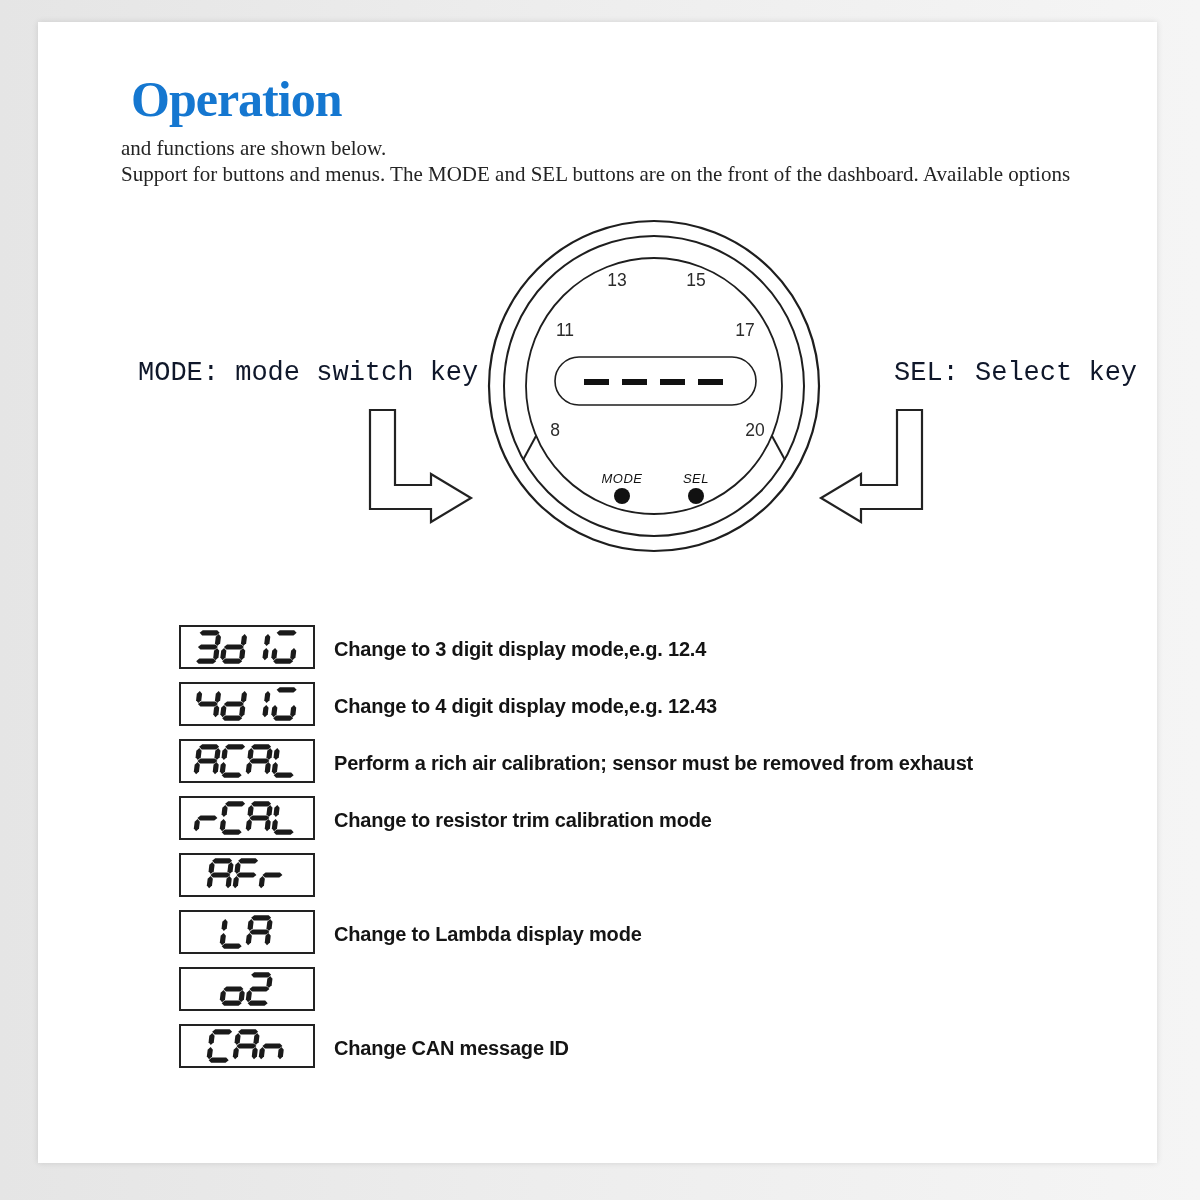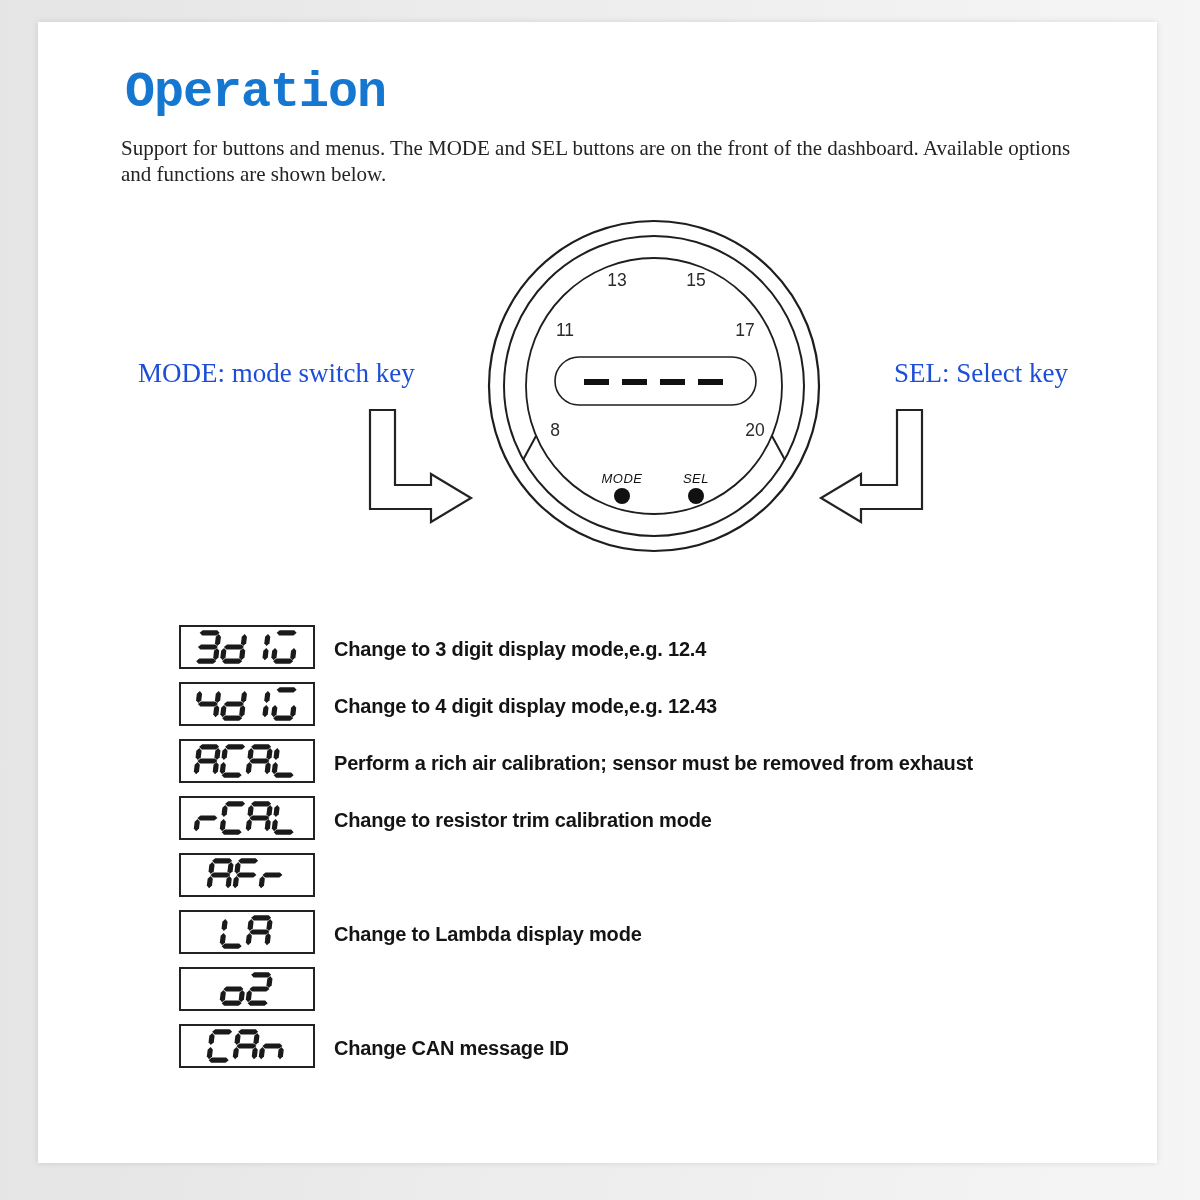--- a/index.html
+++ b/index.html
@@ -6,31 +6,31 @@
   body{
     width:1200px;height:1200px;overflow:hidden;position:relative;
     background:linear-gradient(90deg,#e5e5e5 0%,#ededed 45%,#f5f5f5 100%);
     font-family:"Liberation Sans",sans-serif;
   }
   .sheet{
     position:absolute;left:38px;top:22px;width:1119px;height:1141px;
     background:#ffffff;box-shadow:0 0 6px rgba(0,0,0,.12);
   }
   .page-title{
-    position:absolute;left:83px;top:38px;margin:4px;
-    font-family:Liberation Mono, monospace;
+    position:absolute;left:83px;top:38px;margin:10px;
+    font-family:Liberation Serif, serif;
     font-size:50px;font-weight:700;color:#1577d0;letter-spacing:-1px;
   }
   .intro{
     position:absolute;left:83px;top:113px;width:1060px;
     font-family:"Liberation Serif",serif;font-size:21px;line-height:1.24;color:#242424;
   }
   .callout{
-    position:absolute;font-family:Liberation Serif, serif;
-    font-size:27px;color:#1d4ed8;white-space:nowrap;
+    position:absolute;font-family:Liberation Mono, monospace;
+    font-size:27px;color:#0f172a;white-space:nowrap;
   }
   .callout-mode{left:100px;top:336px;}
   .callout-sel{left:856px;top:336px;text-align:right;}
   .gauge-svg{position:absolute;left:430px;top:180px;}
   .arrow-svg{position:absolute;left:320px;top:378px;}
   .modes{position:absolute;left:141px;top:603px;}
   .mode-row{display:flex;align-items:center;margin-bottom:13px;height:44px;}
   .lcd-box{
     width:132px;height:40px;border:2px solid #222;background:#fff;
     display:flex;align-items:center;justify-content:center;flex:0 0 auto;
@@ -43,22 +43,22 @@
   .gauge-num{font-family:"Liberation Sans",sans-serif;font-size:17.5px;fill:#2b2b2b;}
   .gauge-btn-label{font-family:"Liberation Sans",sans-serif;font-size:13px;font-style:italic;fill:#111;letter-spacing:.5px;}
 </style>
 </head>
 <body>
 
 <div class="sheet">
   <h1 class="page-title">Operation</h1>
 
   <div class="intro">
+    <div>and functions are shown below.</div>
     <div>Support for buttons and menus. The MODE and SEL buttons are on the front of the dashboard. Available options</div>
-    <div>and functions are shown below.</div>
   </div>
 
   <div class="callout callout-mode">MODE: mode switch key</div>
   <div class="callout callout-sel">SEL: Select key</div>
 
   <svg class="gauge-svg" width="380" height="370" viewBox="430 180 380 370">
     <g fill="none" stroke="#1e1e1e">
       <circle cx="616" cy="364" r="165" stroke-width="2.2"></circle>
       <circle cx="616" cy="364" r="150" stroke-width="2"></circle>
       <circle cx="616" cy="364" r="128" stroke-width="1.8"></circle>

